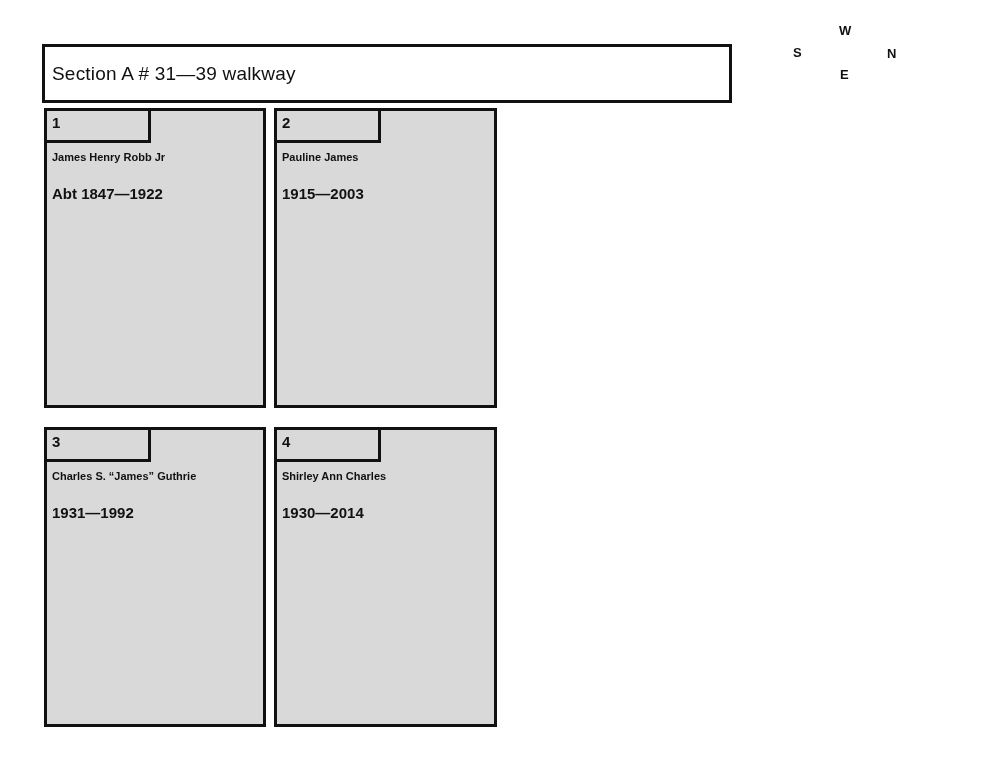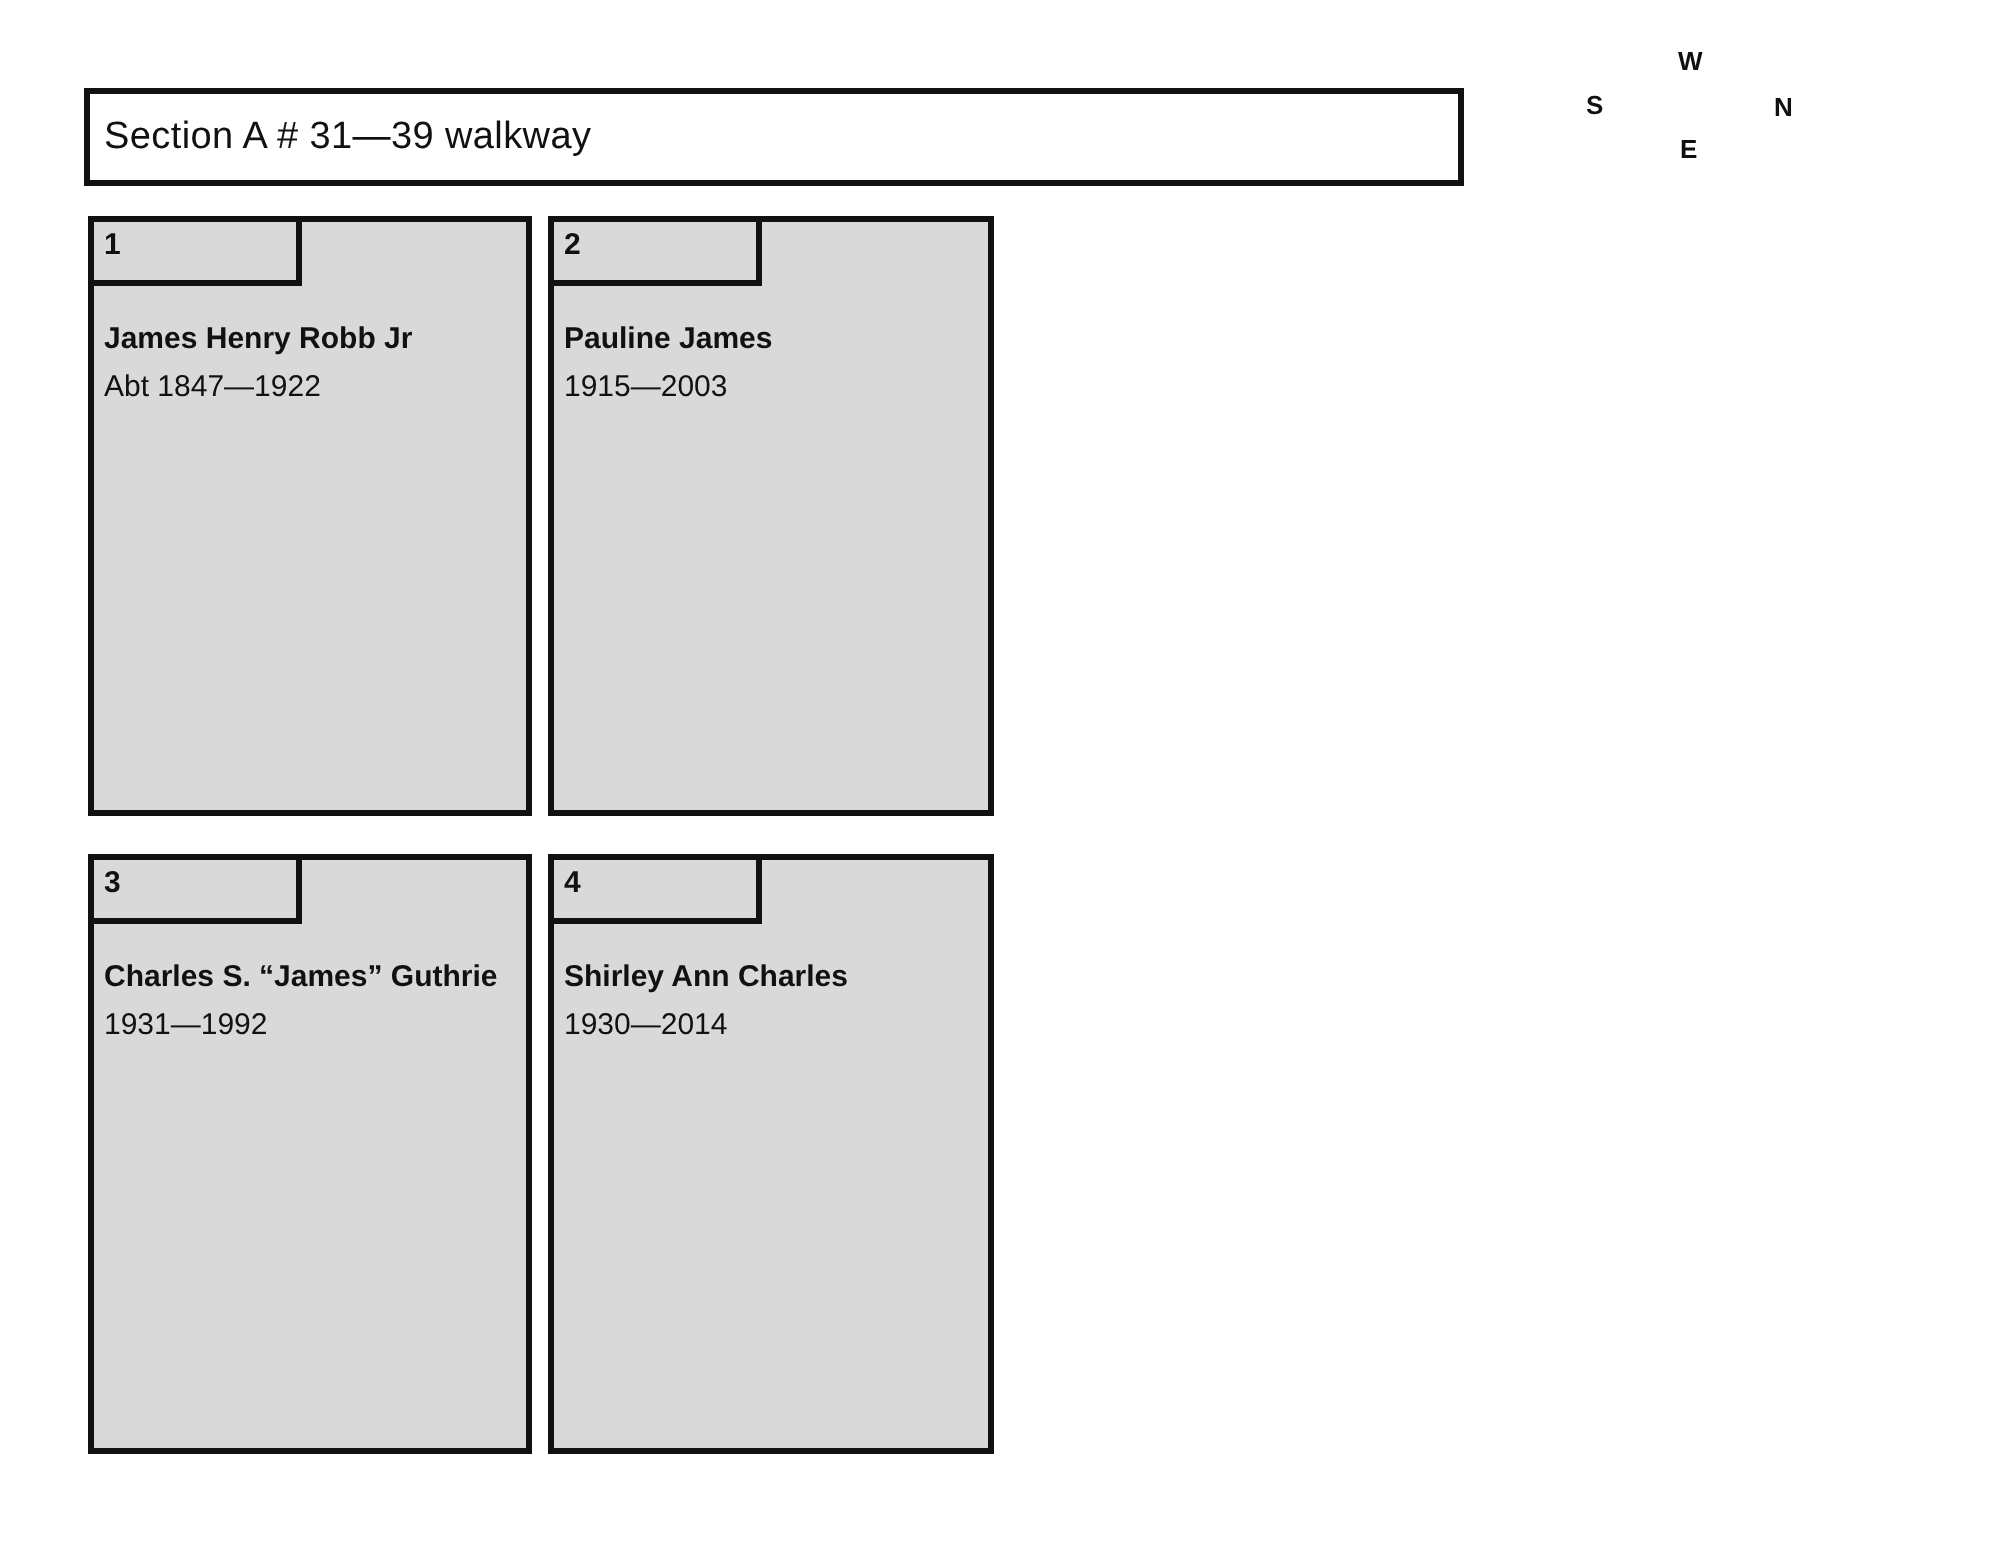--- a/index.html
+++ b/index.html
@@ -14,21 +14,21 @@
     width: 1000px;
     height: 773px;
     background: #ffffff;
     overflow: hidden;
   }
   .header-box {
     position: absolute;
     left: 42px;
     top: 44px;
     width: 690px;
-    height: 49px;
+    height: 59px;
     box-sizing: border-box;
     border: 3px solid #111111;
     background: #ffffff;
     display: flex;
     align-items: center;
   }
   .header-box .title {
     padding-left: 7px;
     font-size: 19px;
     letter-spacing: 0.2px;
@@ -70,31 +70,31 @@
   .plot .tab .num {
     display: block;
     padding: 3px 0 0 5px;
     font-size: 15px;
     font-weight: bold;
   }
   .plot .name {
     position: absolute;
     left: 5px;
     top: 40px;
-    font-size: 15px;
+    font-size: 11px;
     font-weight: bold;
     white-space: nowrap;
-    margin-top: 10px;
   }
   .plot .dates {
     position: absolute;
     left: 5px;
     top: 74px;
     font-size: 15px;
     white-space: nowrap;
+    font-weight: bold;
   }
 </style>
 </head>
 <body>
 
 <div class="canvas">
 
   <div class="header-box">
     <span class="title">Section A # 31—39 walkway</span>
   </div>

